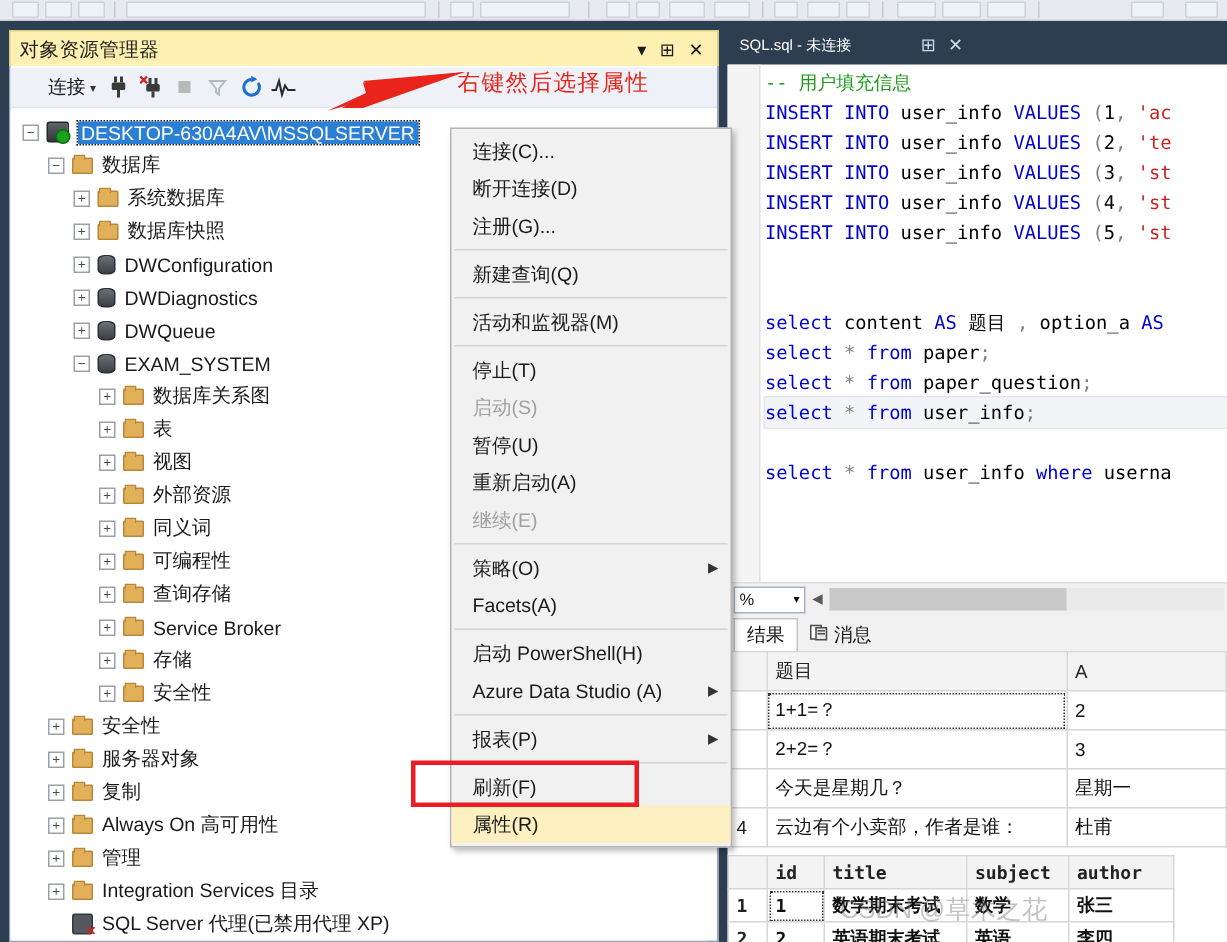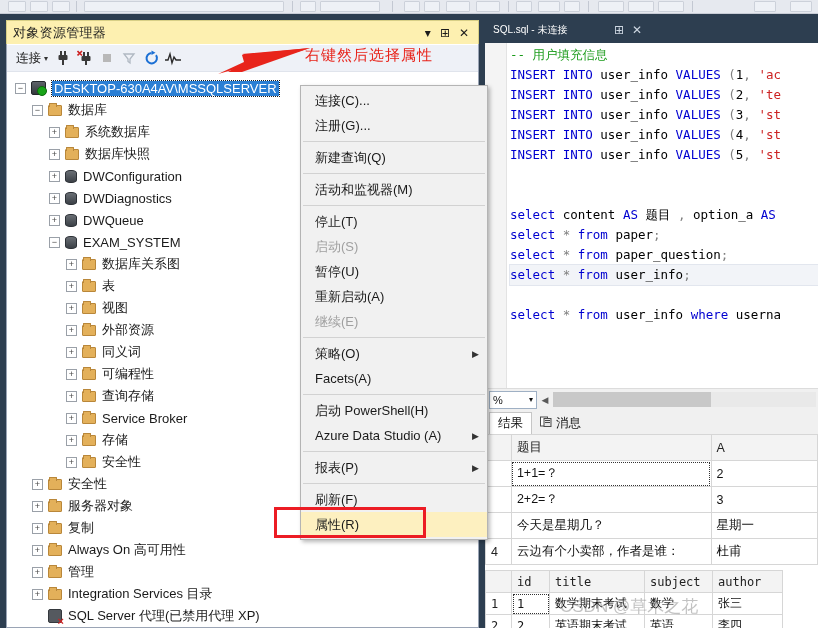--- a/index.html
+++ b/index.html
@@ -44,21 +44,21 @@
     display: flex; align-items: center; padding: 0 6px;
   }
   .oe-title-text {
     font-size: 13px; color: #1d1d1d; font-weight: 400; letter-spacing: .3px;
   }
   .oe-title-btns { margin-left: auto; display: flex; align-items: center; gap: 9px; padding-right: 3px; }
   .oe-title-btns span { font-size: 12px; color: #1b1b1b; line-height: 1; }
 
   .oe-toolbar {
     position: absolute; left: 7px; top: 45px; width: 471px; height: 27px;
-    background: #eef1f7; display: flex; align-items: center; padding-left: 6px; gap: 2px;
+    background: #eef1f7; display: flex; align-items: center; padding-left: 22px; gap: 2px;
     border-bottom: 1px solid #e0e4ec;
   }
   .oe-tb-item { display: flex; align-items: center; height: 22px; padding: 0 3px; cursor: default; }
   .oe-connect-label { font-size: 12.5px; color: #1b1b1b; }
   .oe-caret { font-size: 8px; color: #333; margin-left: 3px; }
   .icn { width: 20px; height: 20px; display: inline-flex; align-items: center; justify-content: center; }
 
   
   .oe-tree {
     position: absolute; left: 7px; top: 73px; width: 464px; height: 554px;
@@ -199,21 +199,21 @@
   table.gtbl td, table.gtbl th {
     border: 1px solid #d6d6d6; height: 26px; padding: 0 5px;
     font-weight: normal; text-align: left; white-space: nowrap; overflow: hidden;
     font-size: 12.5px; background: #fff;
   }
   table.gtbl th { background: #f3f3f3; color: #222; }
   td.rowhdr, th.rowhdr { background: #f3f3f3; width: 26px; text-align: left; color: #222; }
   td.cell-sel { background: #dde5ef; outline: 1px dotted #333; outline-offset: -2px; }
   .grid2 { position: absolute; left: 0; top: 136px; width: 333px; }
   table.gtbl2 td, table.gtbl2 th {
-    border: 1px solid #d6d6d6; height: 22px; padding: 0 5px; font-weight: normal;
+    border: 1px solid #d6d6d6; height: 22px; padding: 0 5px; font-weight: bold;
     text-align: left; white-space: nowrap; overflow: hidden;
     font-family: "DejaVu Sans Mono", "Liberation Mono", monospace; font-size: 12px;
   }
   table.gtbl2 { border-collapse: collapse; table-layout: fixed; }
 
   .watermark {
     position: absolute; left: 560px; top: 595px; font-size: 17px;
     color: rgba(120,120,120,.45); white-space: nowrap; z-index: 80; pointer-events: none;
   }
 </style>
@@ -440,20 +440,23 @@
       <path d="M112 2 L40 24 L52 12 L44 8 Z" fill="#e8241b"></path>
       <path d="M112 2 L44 26 L30 26 L40 20 Z" fill="#e8241b"></path>
       <path d="M20 28 L46 16 L44 9 L112 2 Z" fill="#e8241b"></path>
     </svg>
   </div>
   <div class="anno-text">右键然后选择属性</div>
 
   <div class="ctxmenu" id="ctxmenu">
       <div class="ctx-item">
         <span>连接(C)...</span>
+      </div>
+      <div class="ctx-item">
+        <span>断开连接(D)</span>
       </div>
       <div class="ctx-item">
         <span>注册(G)...</span>
       </div>
       <div class="ctx-sep"></div>
       <div class="ctx-item">
         <span>新建查询(Q)</span>
       </div>
       <div class="ctx-sep"></div>
       <div class="ctx-item">

